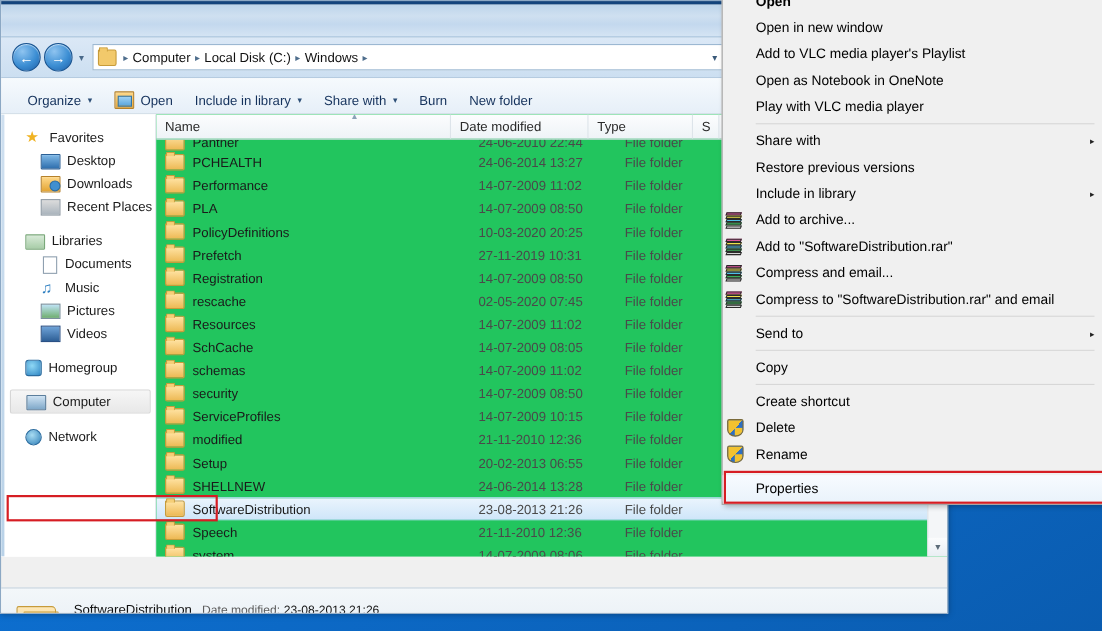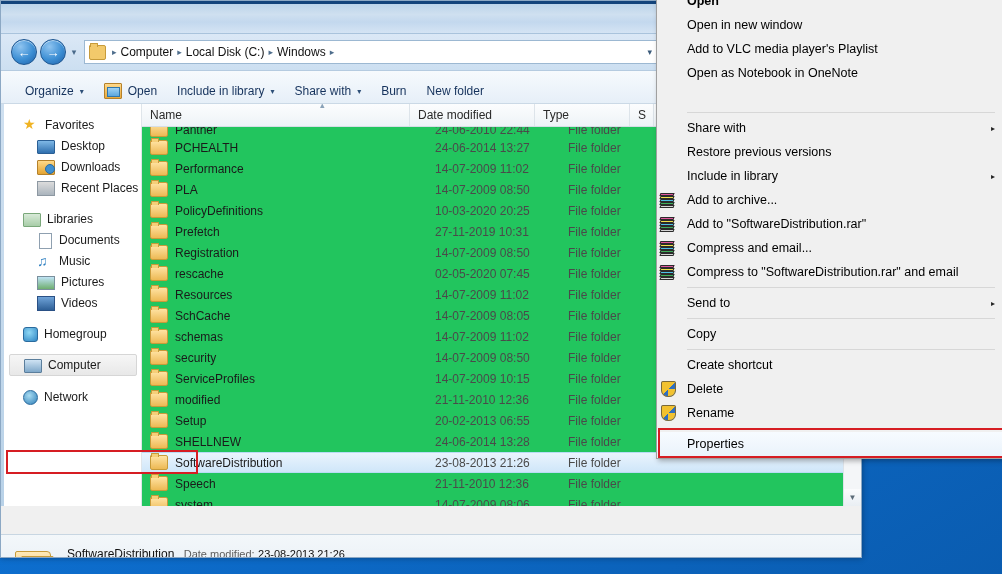--- a/index.html
+++ b/index.html
@@ -469,20 +469,21 @@
     <div class="mi">
       <span class="micon"></span>
       <span class="mlabel">Add to VLC media player's Playlist</span>
     </div>
     <div class="mi">
       <span class="micon"></span>
       <span class="mlabel">Open as Notebook in OneNote</span>
     </div>
     <div class="mi">
       <span class="micon"></span>
+      <span class="mlabel">Play with VLC media player</span>
     </div>
     <div class="msep"></div>
     <div class="mi">
       <span class="micon"></span>
       <span class="mlabel">Share with</span>
       <span class="arrow">▸</span>
     </div>
     <div class="mi">
       <span class="micon"></span>
       <span class="mlabel">Restore previous versions</span>

